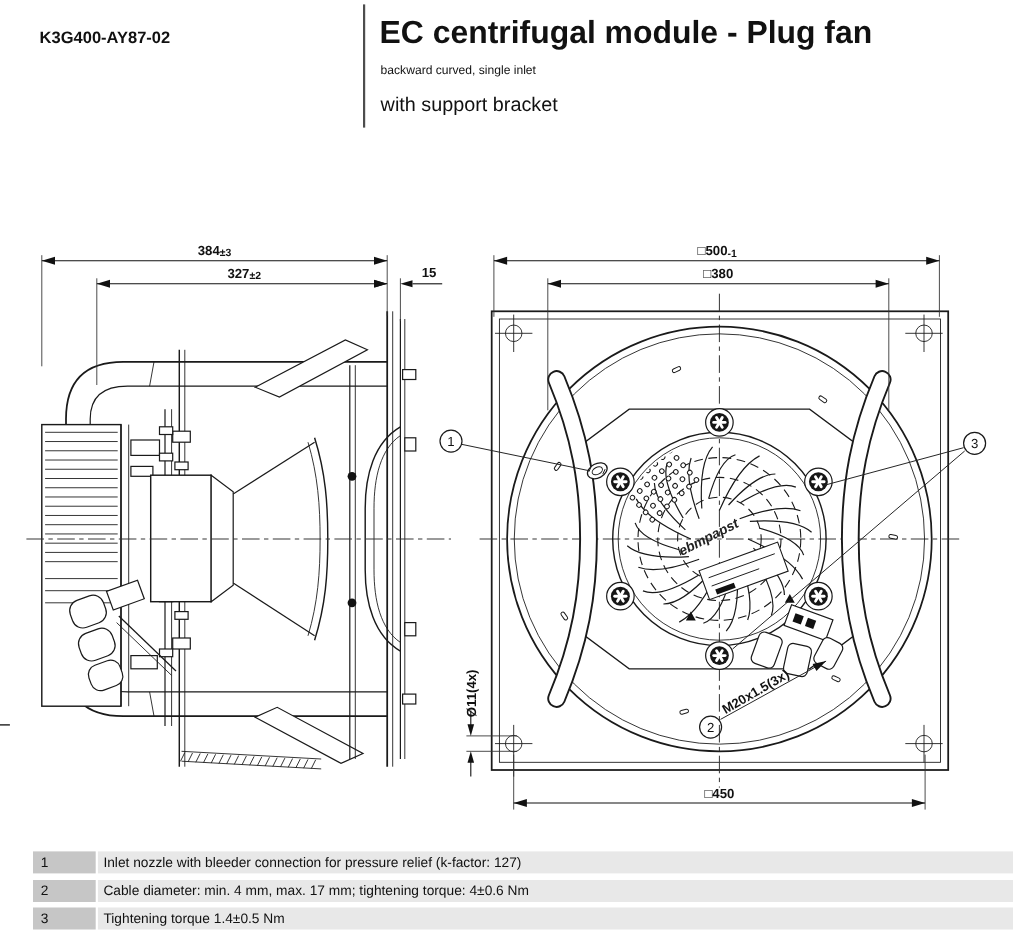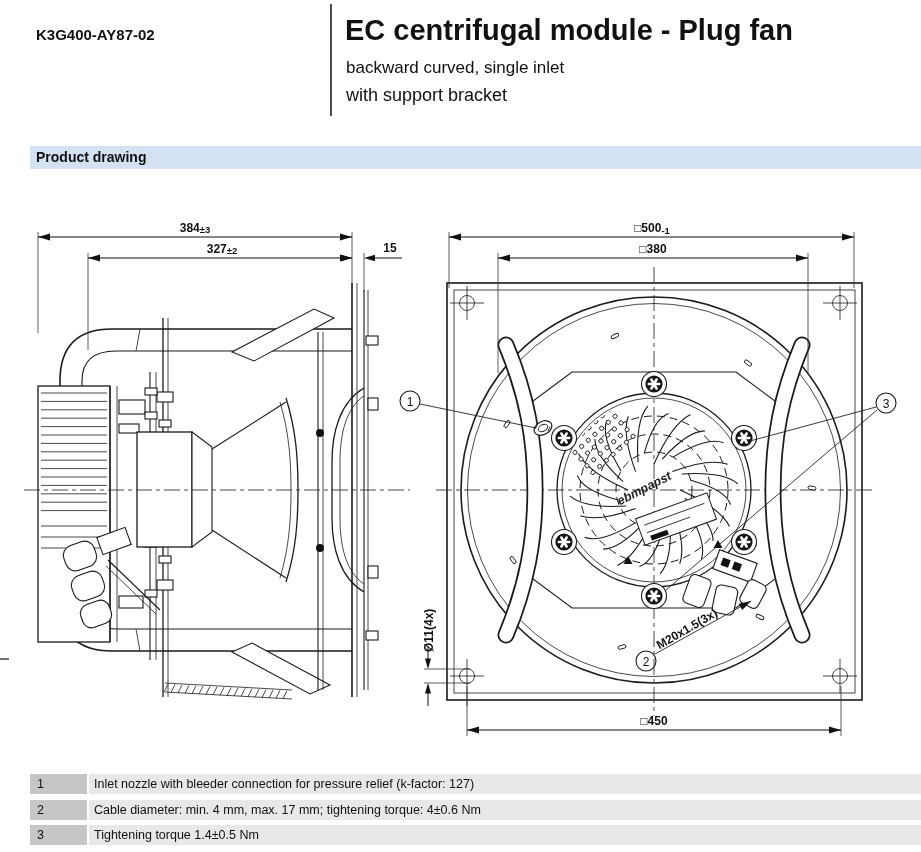--- a/index.html
+++ b/index.html
@@ -9,21 +9,21 @@
     --line:#1a1a1a;
   }
   *{margin:0;padding:0;box-sizing:border-box}
   html,body{background:#fff}
   body{width:921px;height:852px;font-family:"Liberation Sans",sans-serif;color:#111;position:relative;overflow:hidden}
   .page{position:absolute;left:0;top:0;width:921px;height:640px;background:#fff}
 
   .part-number{position:absolute;left:36px;top:26px;font-size:15px;font-weight:bold}
   .header-divider{position:absolute;left:330px;top:4px;width:2px;height:112px;background:#4d4d4d}
   .doc-title{position:absolute;left:345px;top:14px;font-size:29px;font-weight:700;letter-spacing:0}
-  .doc-sub1{position:absolute;left:346px;top:58px;font-size:17px}
+  .doc-sub1{position:absolute;left:346px;top:58px;font-size:11px}
   .doc-sub2{position:absolute;left:346px;top:85px;font-size:18px}
 
   .section-bar{position:absolute;left:30px;top:146px;width:891px;height:23px;background:var(--section-bar-bg);
     font-size:14px;font-weight:bold;line-height:23px;padding-left:6px}
 
   .drawing-wrap{position:absolute;left:0;top:205px;width:921px;height:555px}
 
   
   .note-row{position:absolute;height:20px;font-size:12.5px;line-height:20px}
   .note-num{position:absolute;left:30px;width:57px;height:20px;background:var(--note-num-bg);padding-left:7px}
@@ -52,21 +52,20 @@
 <body>
 
 <div class="page">
 
   <div class="part-number">K3G400-AY87-02</div>
   <div class="header-divider"></div>
   <div class="doc-title">EC centrifugal module - Plug fan</div>
   <div class="doc-sub1">backward curved, single inlet</div>
   <div class="doc-sub2">with support bracket</div>
 
-  <div class="section-bar">Product drawing</div>
 
   <div class="drawing-wrap">
   <svg id="drawing-svg" width="921" height="555" viewBox="0 205 921 555" xmlns="http://www.w3.org/2000/svg">
     <defs>
       <marker id="arr" markerUnits="userSpaceOnUse" markerWidth="14" markerHeight="10" viewBox="0 0 14 10" refX="13" refY="5" orient="auto-start-reverse">
         <path d="M13,5 L1,1.4 L1,8.6 Z" fill="#111"></path>
       </marker>
       <clipPath id="motorClip">
             <circle cx="654" cy="490" r="90"></circle>
           </clipPath>

